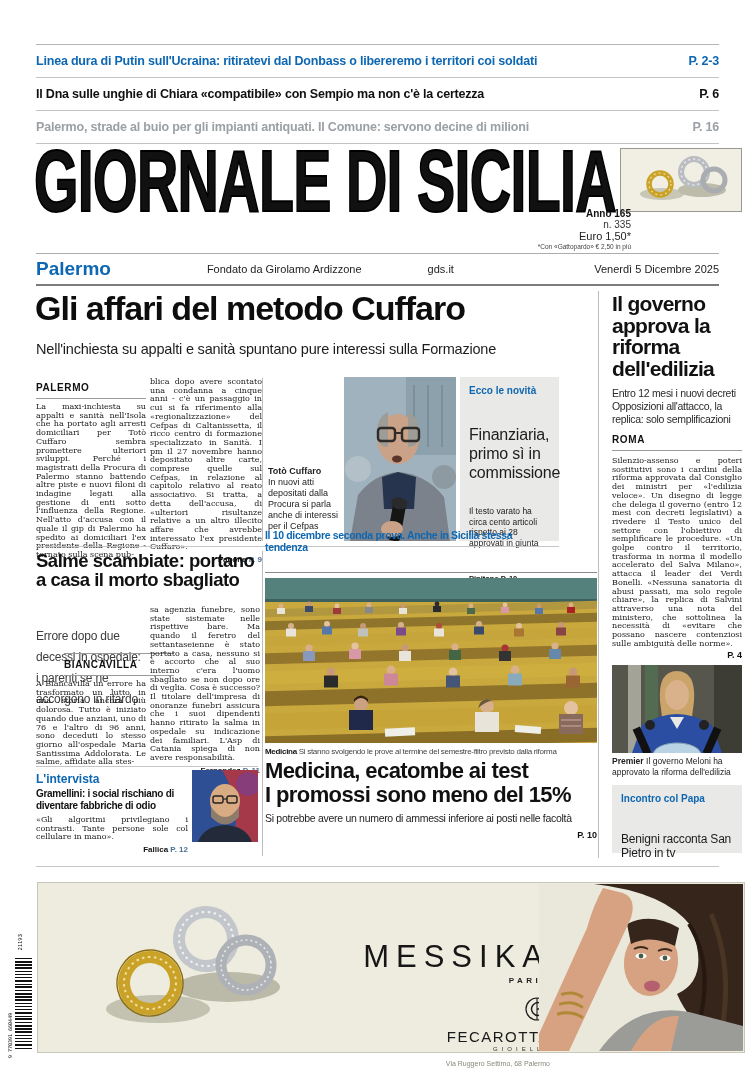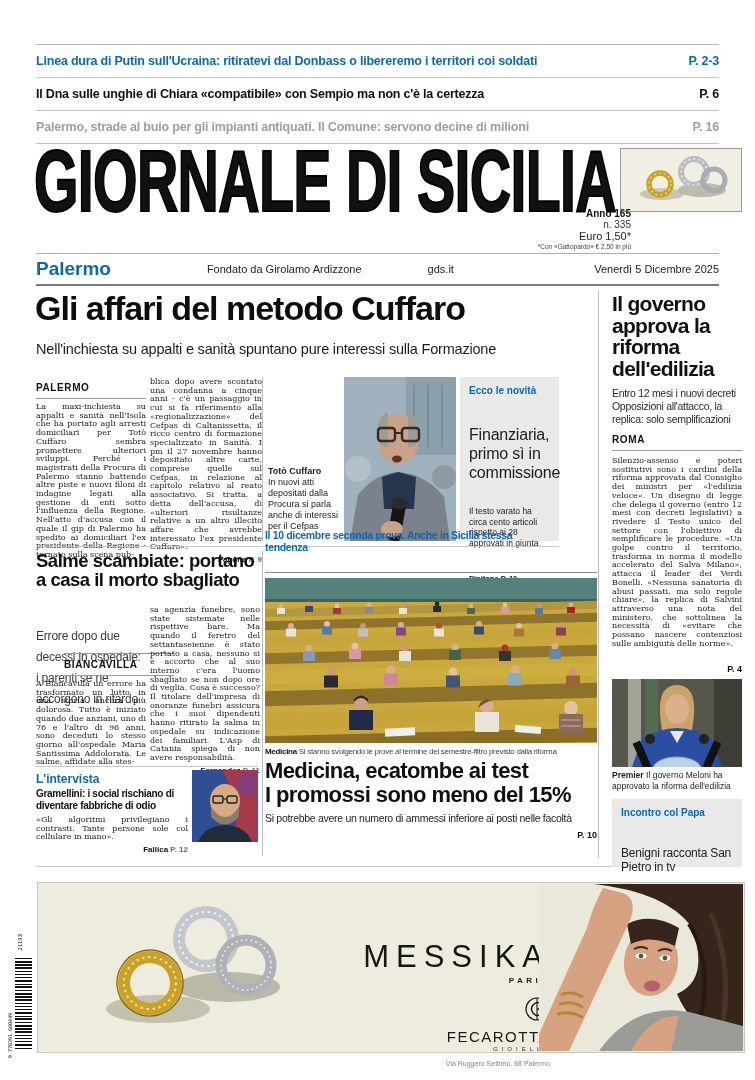--- a/index.html
+++ b/index.html
@@ -97,21 +97,21 @@
              letter-spacing:-0.3px; white-space:nowrap; color:#1d1d1d; }
   .med-pg  { position:absolute; left:265px; top:830px; width:332px; text-align:right;
              font-weight:bold; font-size:9px; }
 
   
   .sidebar { position:absolute; left:612px; top:293px; width:138px; }
   .sb-hl  { font-size:21px; font-weight:bold; letter-spacing:-0.7px; line-height:21.5px; width:122px; }
   .sb-sub { margin-top:8px; font-size:10.5px; letter-spacing:-0.3px; line-height:13px; color:#2a2a2a; }
   .sb-k   { margin-top:8px; width:130px; }
   .sb-body{ margin-top:6px; width:130px; }
-  .sb-pg  { width:130px; text-align:right; font-weight:bold; font-size:9px; margin-top:16px; }
+  .sb-pg  { width:130px; text-align:right; font-weight:bold; font-size:9px; margin-top:2px; }
   .sb-photo { margin-top:5px; width:130px; height:88px; }
   .sb-cap { margin-top:3px; width:130px; font-size:8.5px; line-height:10.5px; color:#222; }
   .papa-box { margin-top:8px; width:130px; height:68px; }
   .papa-tx  { font-size:12px; line-height:14px; color:#1c1c1c; margin-top:4px; letter-spacing:-0.2px; }
 
   
   .ad { position:absolute; left:37px; top:882px; width:708px; height:171px;
         background:#edecdf; border:1px solid #c9c7ba; }
   .ad-rings { position:absolute; left:40px; top:4px; width:215px; height:163px; }
   .ad-center{ position:absolute; left:172px; top:0; width:340px; height:100%; text-align:right;margin-top:36px; }

